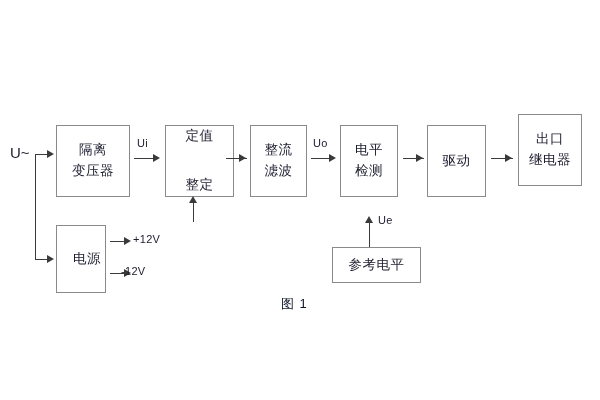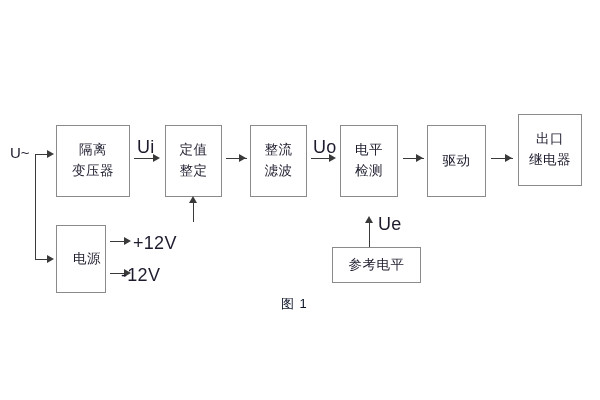--- a/index.html
+++ b/index.html
@@ -36,21 +36,21 @@
 
   
   .lbl {
     position: absolute;
     color: #1c1c2e;
     font-size: 13.5px;
     line-height: 1;
     white-space: nowrap;
   }
   .lbl.sig {
-    font-size: 18px;
+    font-size: 11px;
     letter-spacing: .3px;
   }
   .caption {
     position: absolute;
     color: #0f172a;
     font-size: 13px;
     white-space: nowrap;
     letter-spacing: 1px;
   }
 
@@ -94,21 +94,21 @@
   <div class="arrow-r" style="left:47px; top:150px;"></div>
 
   <div class="hline" style="left:35px; top:259px; width:14px;"></div>
   <div class="arrow-r" style="left:47px; top:255px;"></div>
 
   <div class="block" style="left:56px; top:125px; width:74px; height:72px;">
     <span class="ln">隔离</span>
     <span class="ln">变压器</span>
   </div>
 
-  <div class="block" style="left:165px; top:125px; width:57px; height:72px;">
+  <div class="block" style="left:165px; top:125px; width:69px; height:72px;justify-content:space-between;">
     <span class="ln">定值</span>
     <span class="ln">整定</span>
   </div>
 
   <div class="block" style="left:250px; top:125px; width:57px; height:72px;">
     <span class="ln">整流</span>
     <span class="ln">滤波</span>
   </div>
 
   <div class="block" style="left:340px; top:125px; width:58px; height:72px;">

